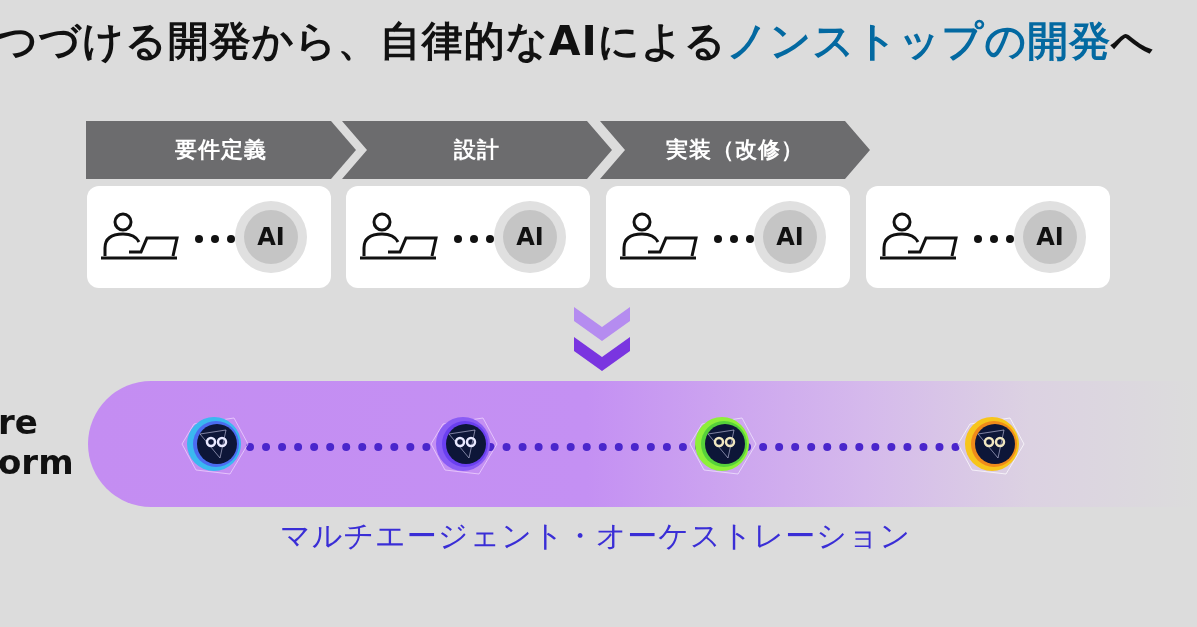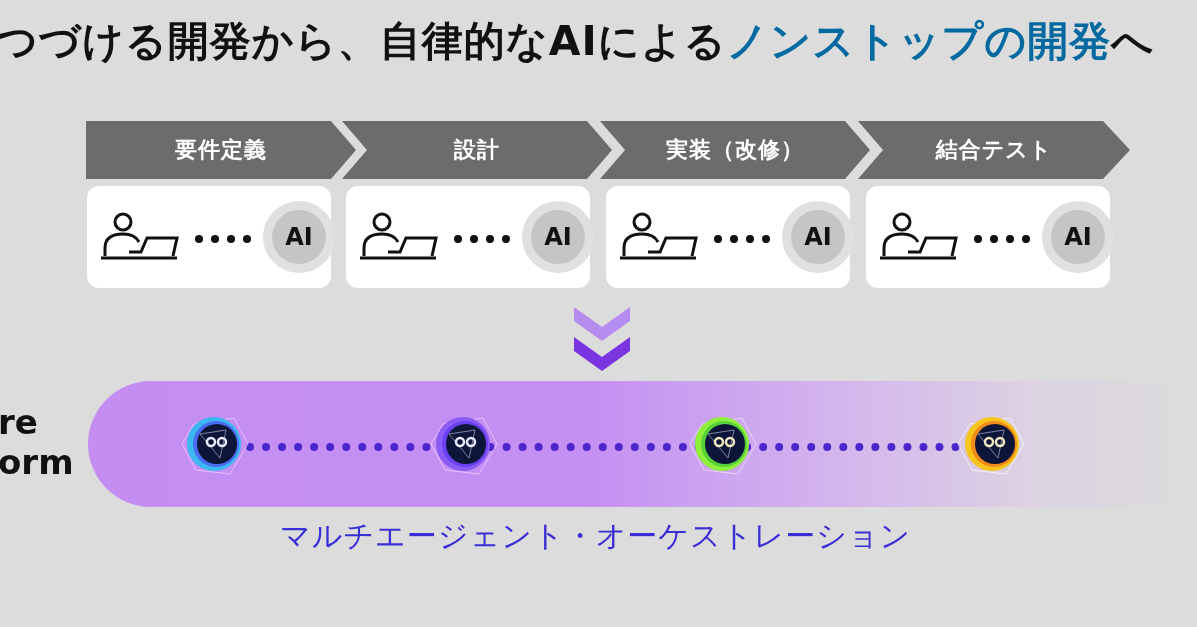--- a/index.html
+++ b/index.html
@@ -23,21 +23,21 @@
   }
 
   .card {
     position:absolute; top:186px; height:102px; width:244px;
     background:#fff; border-radius:12px;
   }
   .card .person { position:absolute; left:14px; top:26px; }
   .card .dots { position:absolute; left:108px; top:49px; display:flex; gap:8px; }
   .card .dots span { width:8px; height:8px; background:#111; border-radius:50%; display:block; }
   .card .ai-outer {
-    position:absolute; left:176px; top:15px; width:72px; height:72px;
+    position:absolute; left:148px; top:15px; width:72px; height:72px;
     border-radius:50%; background:#e0e0e0;
     display:flex; align-items:center; justify-content:center;
   }
   .card .ai-inner {
     width:54px; height:54px; border-radius:50%; background:#c5c5c5;
     display:flex; align-items:center; justify-content:center;
     font-weight:bold; font-size:24px; color:#111;
   }
 
   .chevrons { position:absolute; left:574px; top:307px; }
@@ -72,23 +72,20 @@
 <div class="phases">
   <div class="phase" style="left:0; width:270px; clip-path:polygon(0 0,245px 0,270px 50%,245px 100%,0 100%);">
     <span>要件定義</span>
   </div>
   <div class="phase" style="left:256px; width:270px; clip-path:polygon(0 0,245px 0,270px 50%,245px 100%,0 100%,25px 50%);">
     <span>設計</span>
   </div>
   <div class="phase" style="left:514px; width:270px; clip-path:polygon(0 0,245px 0,270px 50%,245px 100%,0 100%,25px 50%);text-align:center;">
     <span>実装（改修）</span>
   </div>
-  <div class="phase" style="left:772px; width:272px; clip-path:polygon(0 0,245px 0,272px 50%,245px 100%,0 100%,25px 50%);">
-    <span>結合テスト</span>
-  </div>
 </div>
 
 <div class="card" style="left:87px;">
   <svg class="person" width="90" height="50" viewBox="0 0 90 50" fill="none" stroke="#111" stroke-width="3">
     <circle cx="22" cy="10" r="8"></circle>
     <path d="M4 44 V36 Q4 22 22 22 Q34 22 38 30"></path>
     <path d="M28 40 H40 L46 26 H76 L72 44"></path>
     <path d="M0 46 H76"></path>
   </svg>
   <div class="dots">

